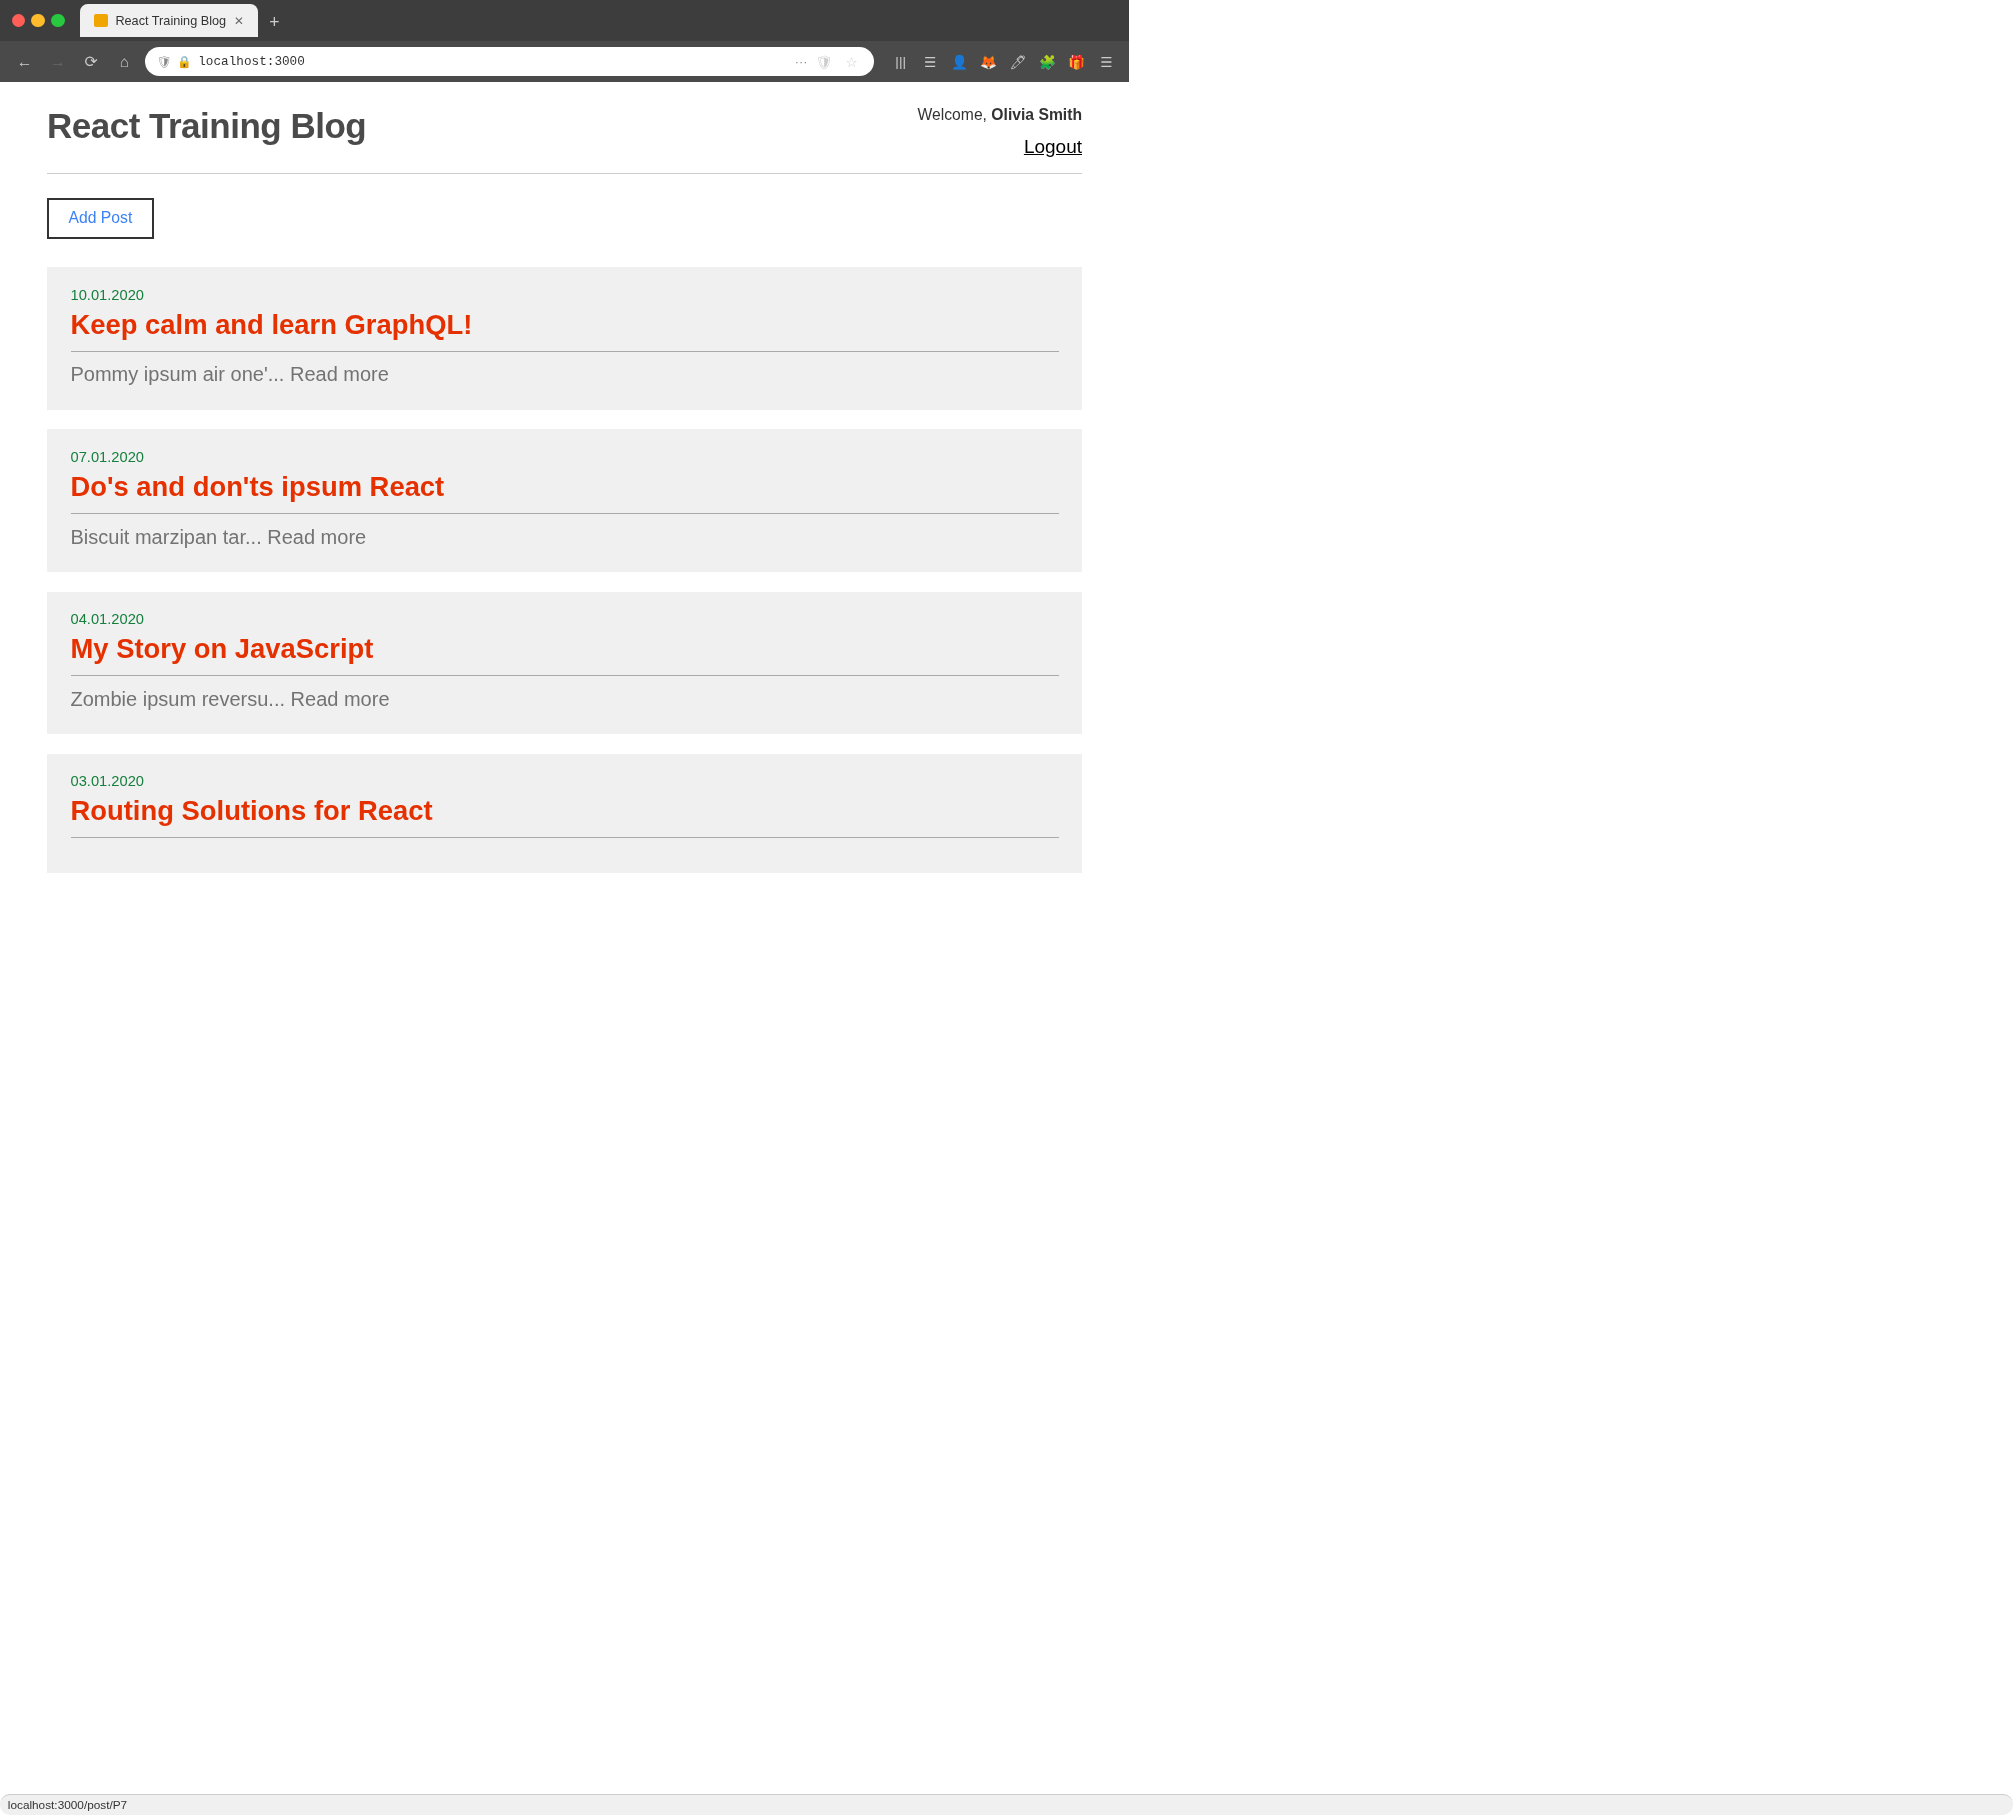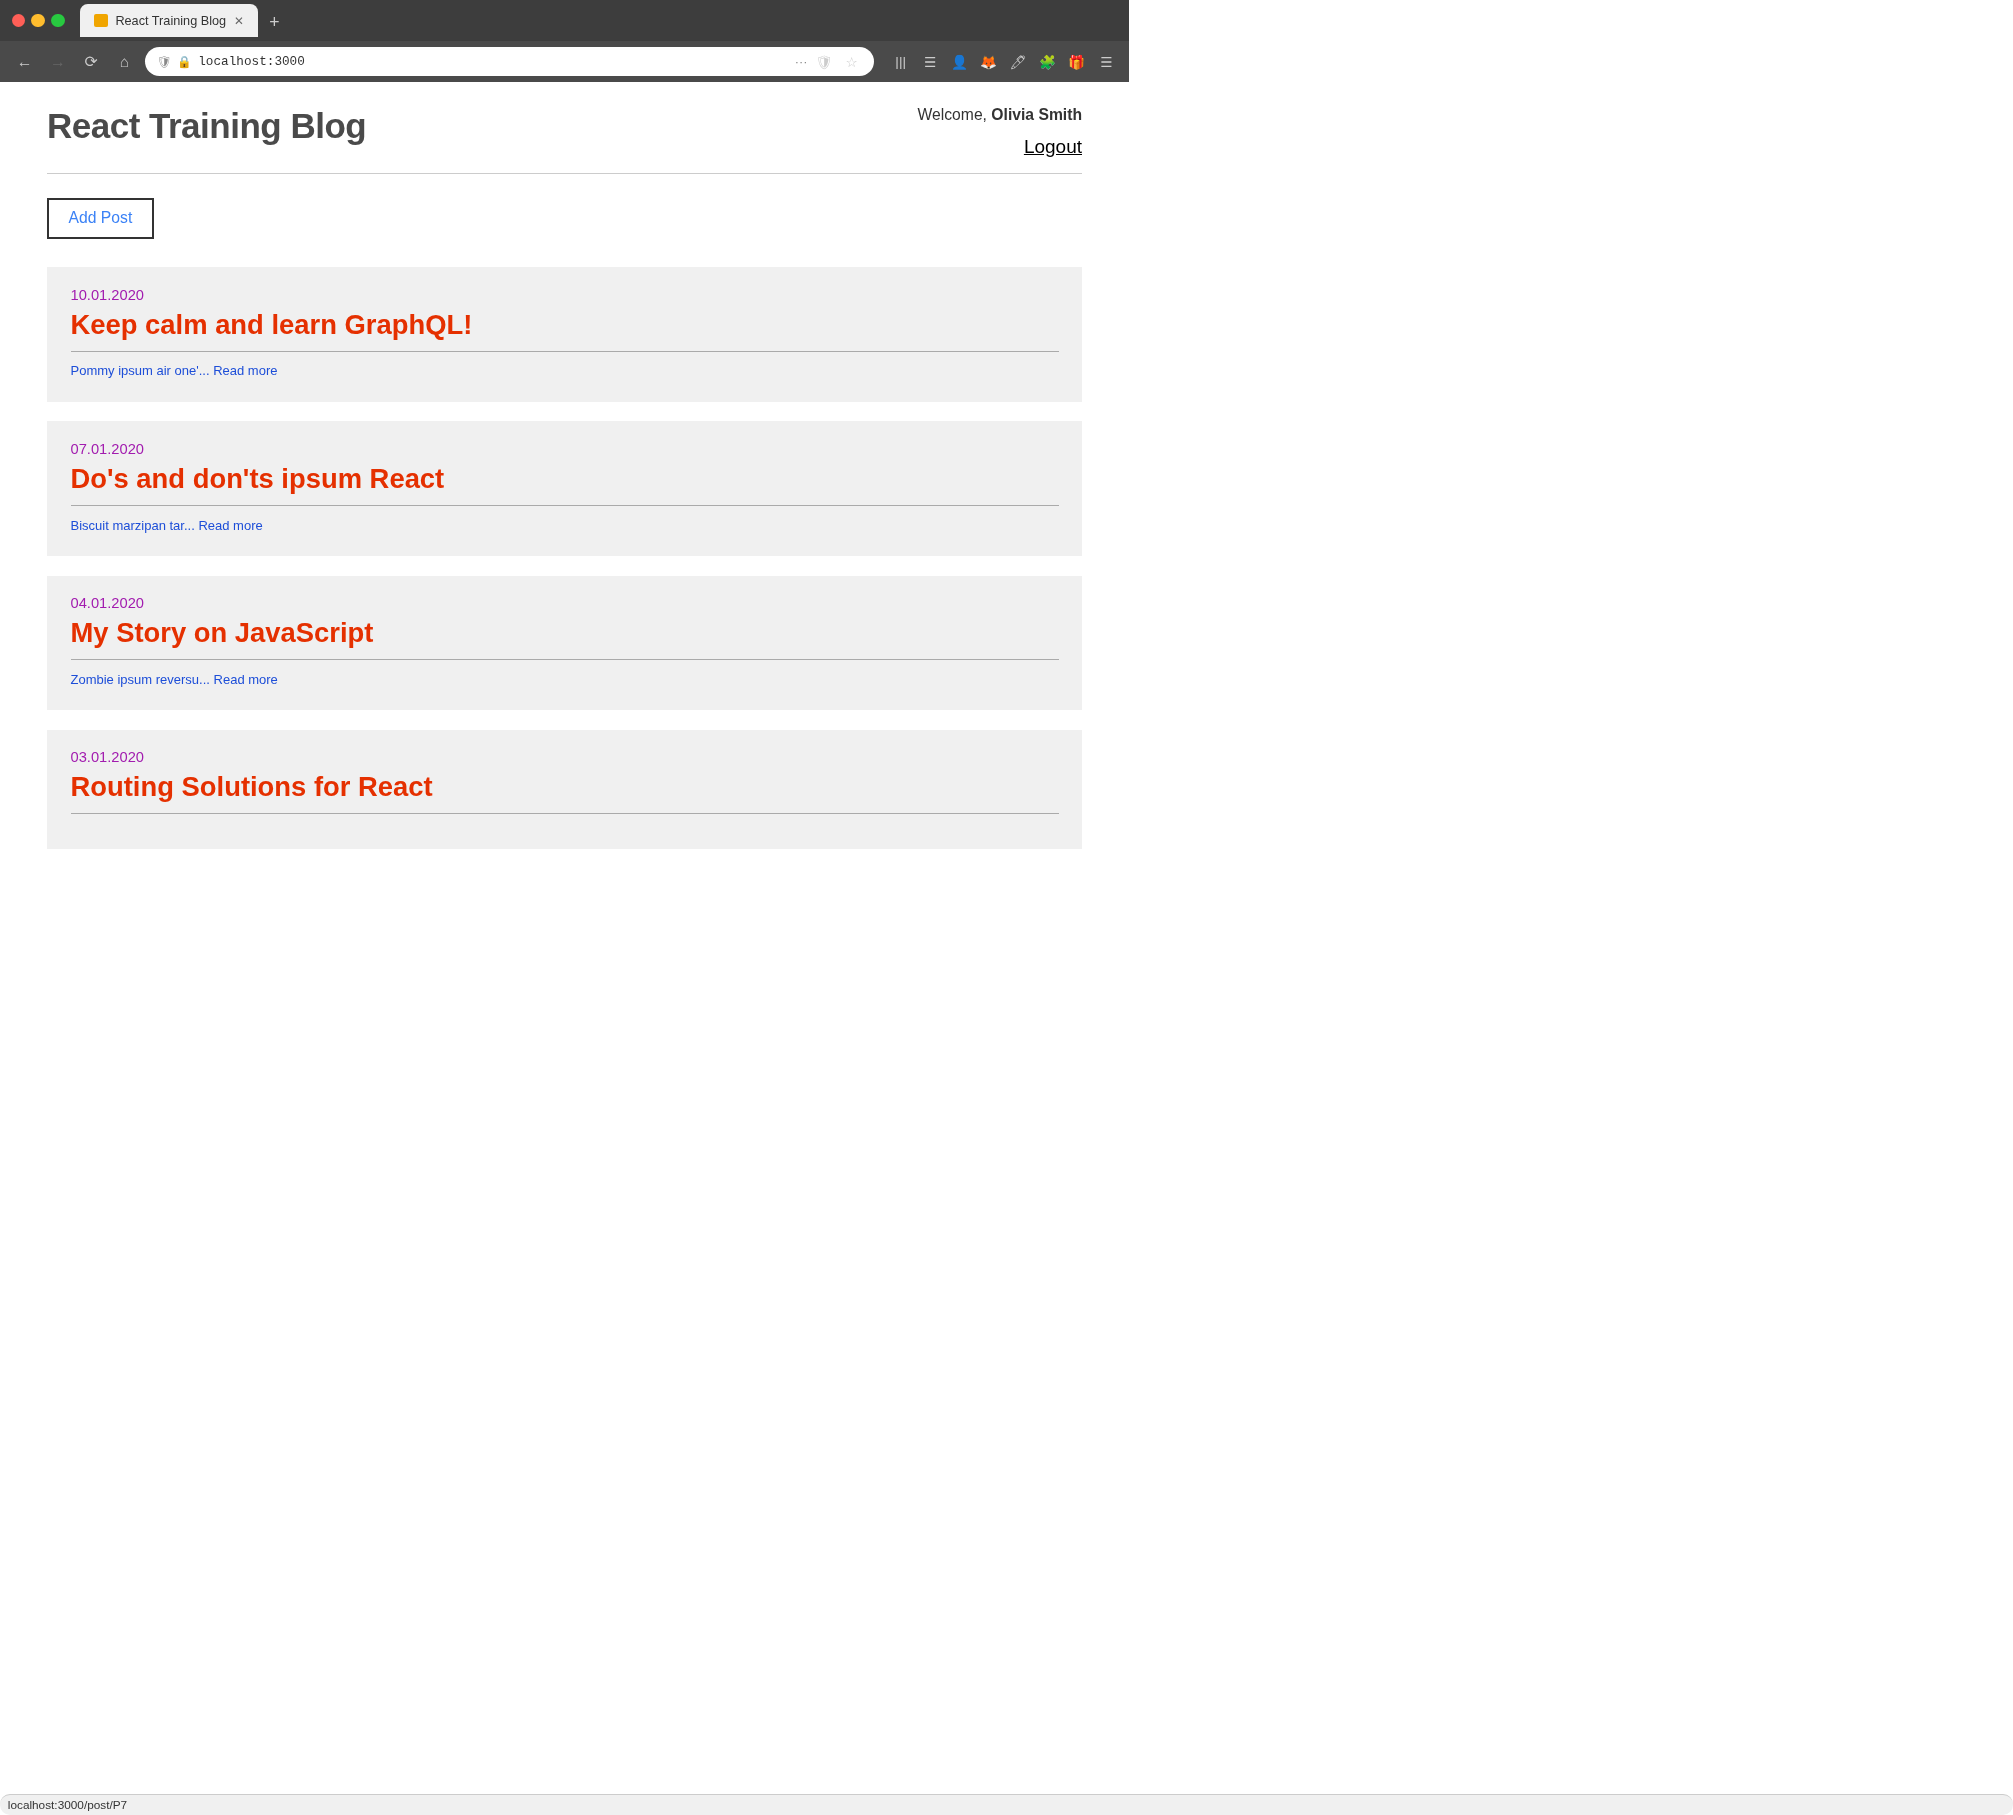--- a/index.html
+++ b/index.html
@@ -216,39 +216,39 @@
     }
 
     .blog-post {
       background: #f0f0f0;
       padding: 19.6px 23.5px 23.5px 23.5px;
       margin-bottom: 19.6px;
     }
 
     .post-date {
       font-size: 14.7px;
-      color: #a21caf;
+      color: #15803d;
       margin-bottom: 5.9px;
     }
 
     .post-title {
       font-size: 27.4px;
       font-weight: bold;
       color: #e53000;
       text-decoration: none;
       display: block;
       padding-bottom: 9.8px;
       border-bottom: 1px solid #aaa;
       margin-bottom: 11.8px;
       cursor: pointer;
     }
 
     .post-excerpt {
-      font-size: 13px;
-      color: #1d4ed8;
+      font-size: 20px;
+      color: #737373;
     }
 
     .status-bar {
       background: #f0f0f0;
       border-top: 1px solid #ccc;
       padding: 2.9px 7.8px;
       font-size: 11.8px;
       color: #333;
       position: fixed;
       bottom: 0;

